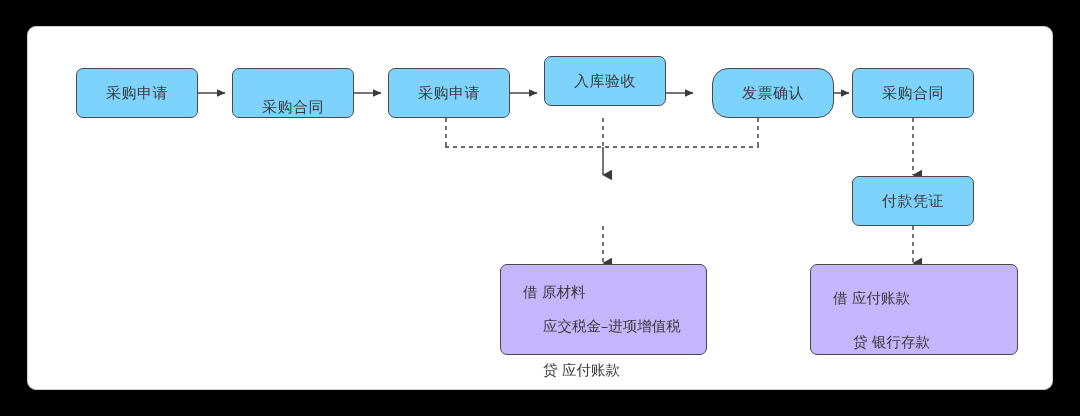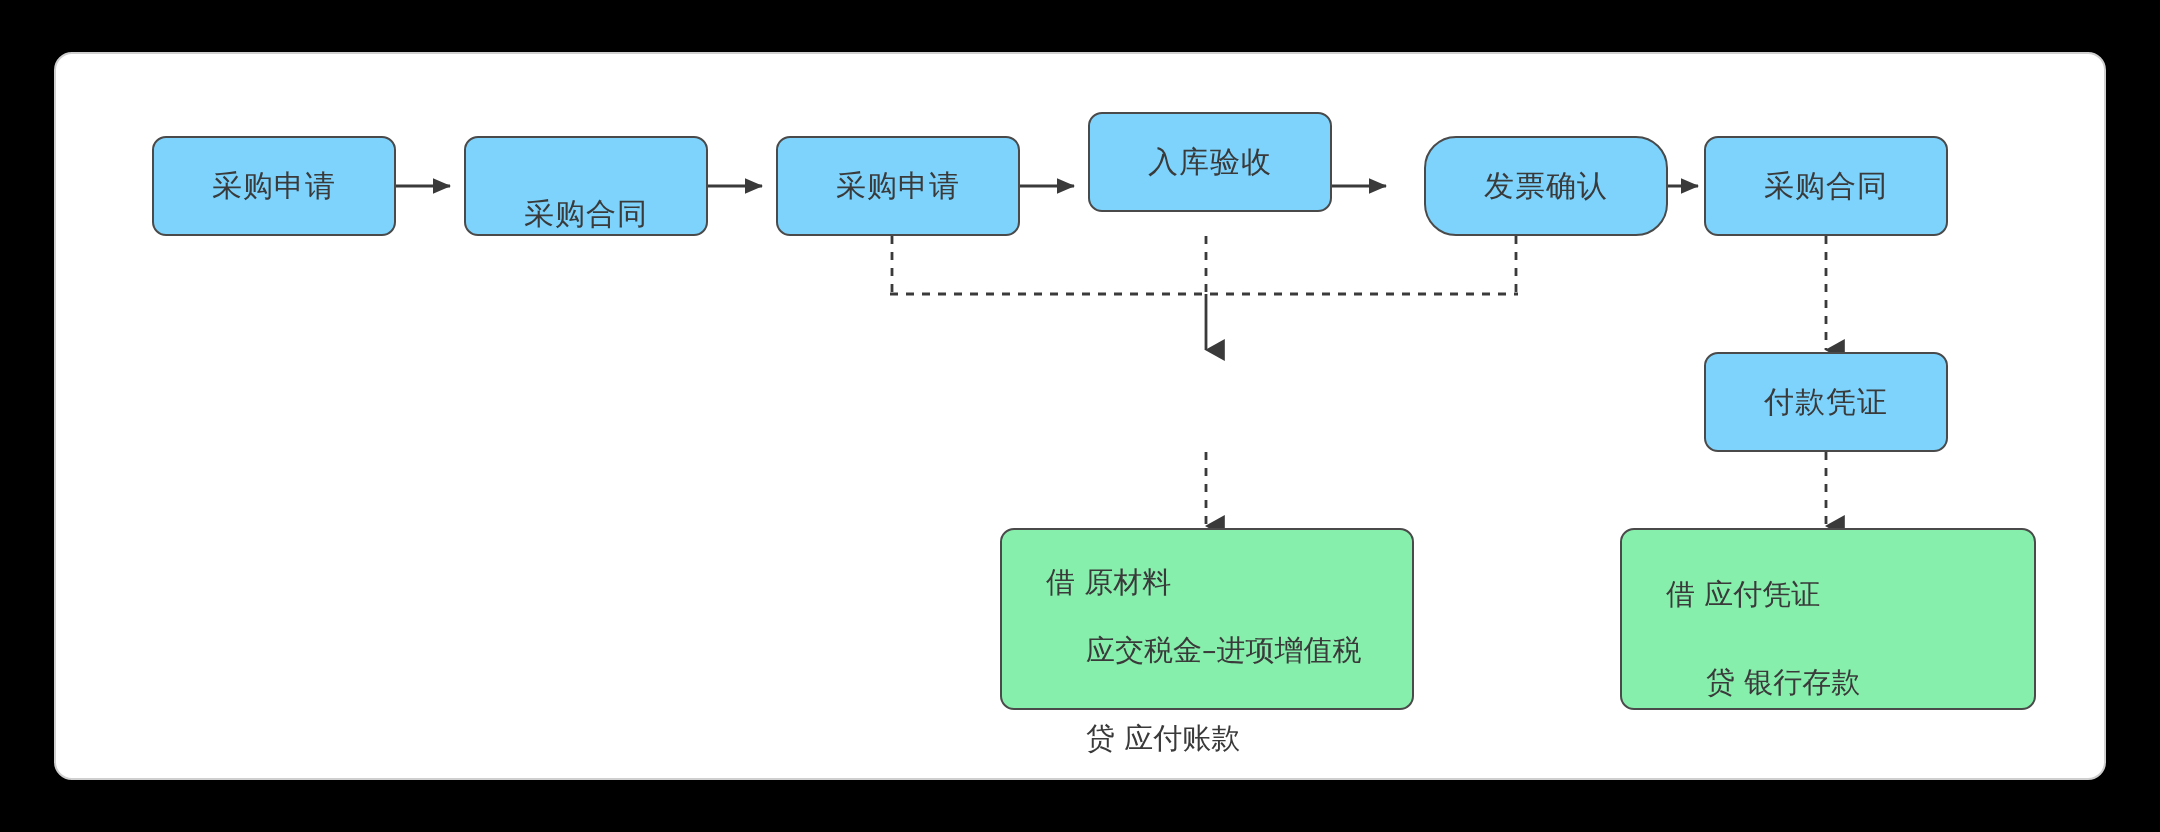--- a/index.html
+++ b/index.html
@@ -47,21 +47,21 @@
     color: #3a3a3a;
     font-size: 15px;
     letter-spacing: 0.5px;
     white-space: nowrap;
   }
 
   
   .journal {
     position: absolute;
     box-sizing: border-box;
-    background: #86efac;
+    background: #c4b5fd;
     border: 1px solid #4a4a4a;
     border-radius: 7px;
     color: #3a3a3a;
     font-size: 14.5px;
     line-height: 22px;
     padding: 16px 0 0 22px;
     white-space: nowrap;
   }
   .jline { display: block; }
   .jline.indent1 { padding-left: 20px; margin-top: 12px; }
@@ -142,18 +142,18 @@
   </div>
 
   <div class="journal" style="left:500px; top:264px; width:207px; height:91px;">
     <span class="jline">借 原材料</span>
     <span class="jline indent1">应交税金–进项增值税</span>
     <span class="jline spacer"></span>
     <span class="jline indent1">贷 应付账款</span>
   </div>
 
   <div class="journal" style="left:810px; top:264px; width:208px; height:91px; padding-top:22px;">
-    <span class="jline">借 应付凭证</span>
+    <span class="jline">借 应付账款</span>
     <span class="jline spacer"></span>
     <span class="jline indent1">贷 银行存款</span>
   </div>
 
 </div>
 
 </body></html>

